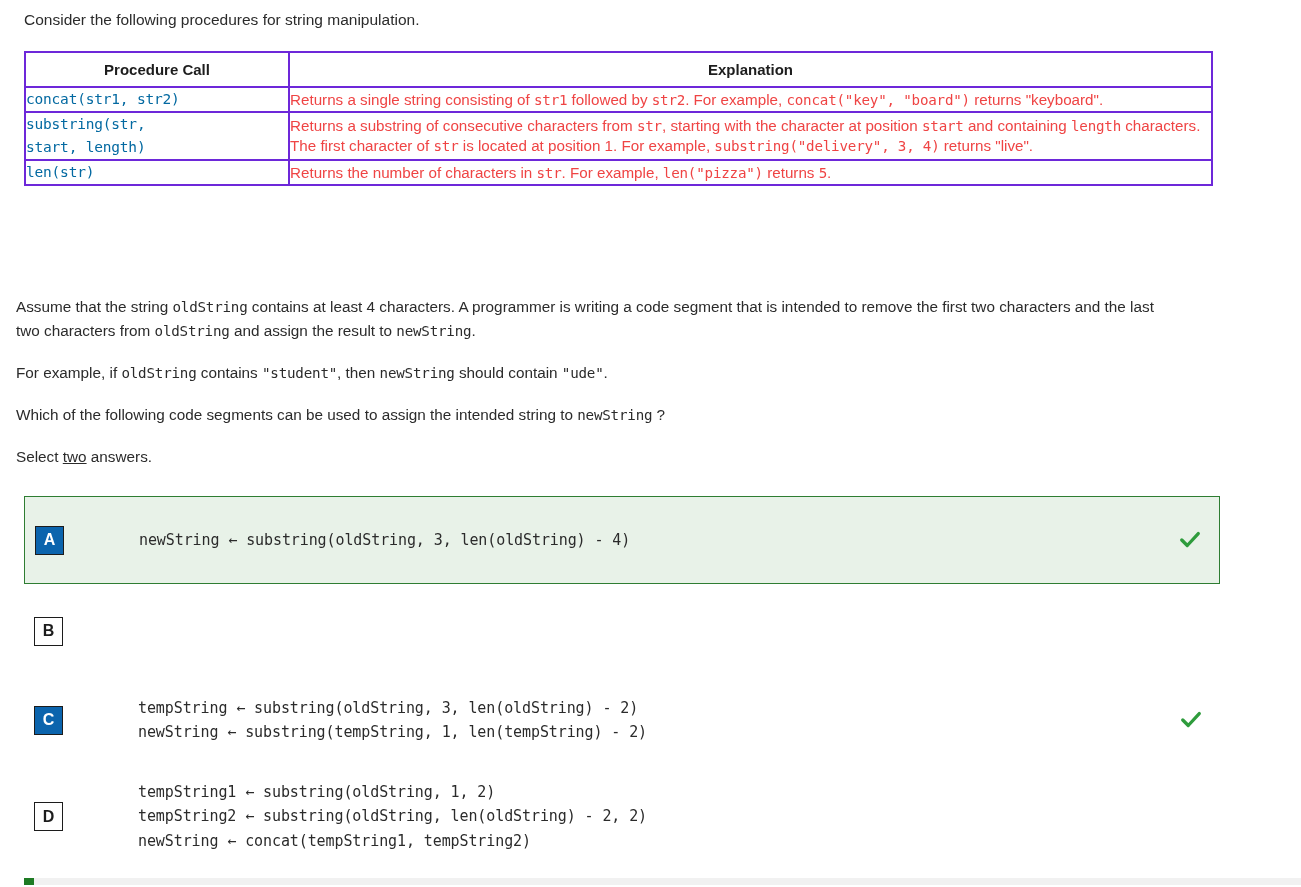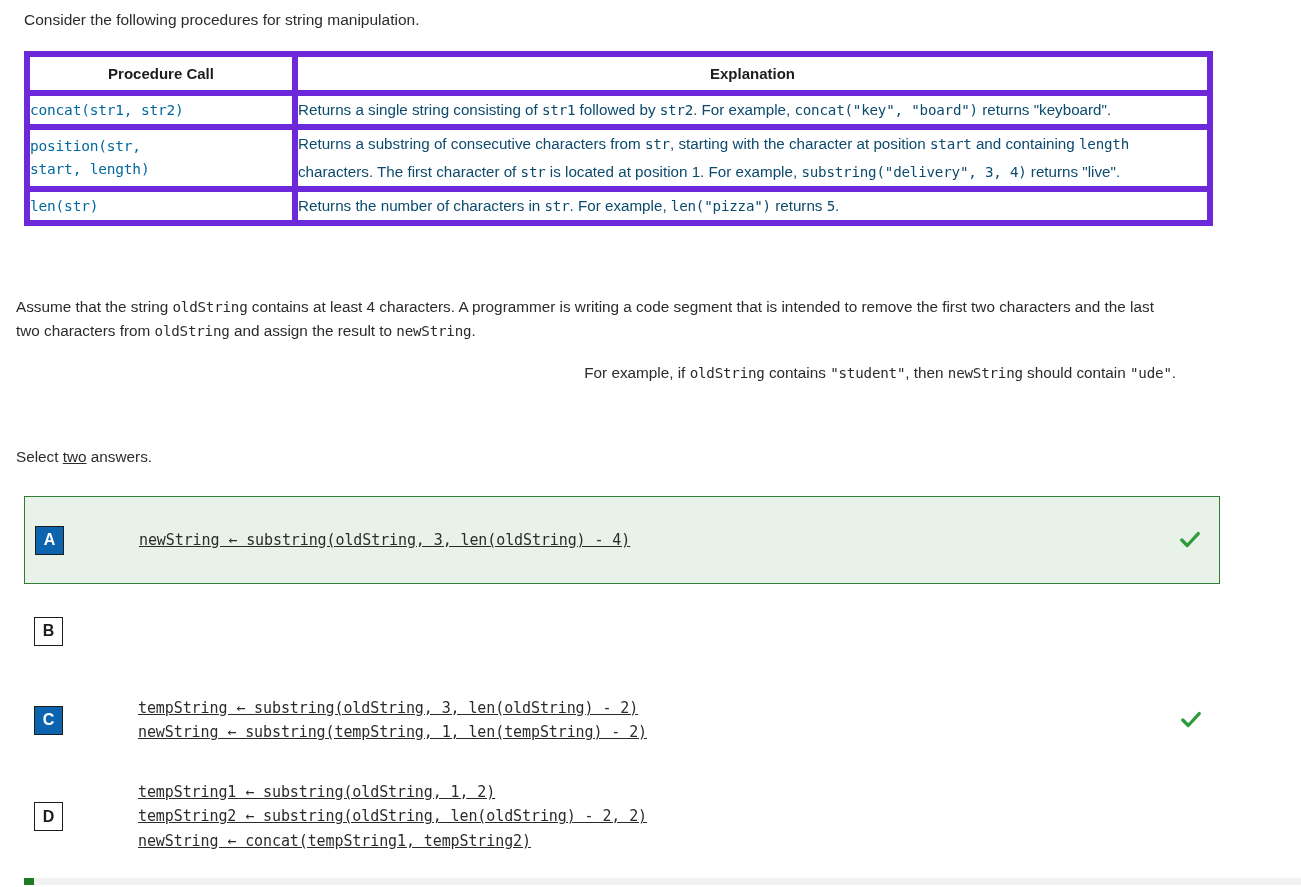--- a/index.html
+++ b/index.html
@@ -38,57 +38,57 @@
   
   .proc-table {
     position: absolute;
     left: 24px;
     top: 51px;
     width: 1189px;
     border-collapse: collapse;
     table-layout: fixed;
   }
   .proc-table td, .proc-table th {
-    border: 6px solid #6d28d9;
+    border: 2px solid #6d28d9;
     vertical-align: middle;
     padding: 0;
   }
   .col-call { width: 262px; }
   .th-cell {
     text-align: center;
     font-size: 15px;
     font-weight: bold;
     color: #1d1d1d;
     height: 33px;
     padding: 0 6px;
   }
   .call-cell {
     padding: 10px 14px 10px 40px;
     line-height: 23px;
     color: #0369a1;
   }
   .exp-cell {
     padding: 10px 18px 10px 36px;
     font-size: 15.2px;
-    line-height: 28px;
-    color: #0c4a6e;
+    line-height: 19px;
+    color: #ef4444;
   }
   .exp-cell .mono { font-size: 14.2px; }
   .nowrapgroup { white-space: nowrap; }
   
   .para {
     position: absolute;
     left: 16px;
     font-size: 15.3px;
     line-height: 24px;
     color: #2b2b2b;
   }
   .para .mono { font-size: 14.2px; }
   .p1 { top: 295px; width: 1160px; }
-  .p2 { top: 361px; width: 1160px; text-align: right; }
+  .p2 { top: 361px; width: 1160px; }
   .p3 { top: 403px; width: 1160px; }
   .p4 { top: 445px; width: 1160px; }
   .uline { text-decoration: underline; }
   
   .choice {
     position: absolute;
     left: 24px;
     width: 1196px;
     box-sizing: border-box;
     display: flex;
@@ -119,21 +119,20 @@
     color: #ffffff;
     border-color: #1c1c1c;
   }
   .code-block {
     margin-left: 75px;
     white-space: pre;
     line-height: 24.5px;
     color: #2b2b2b;
     font-size: 15px;
     letter-spacing: -0.1px;
-    text-decoration: underline;
   }
   .tick {
     position: absolute;
     right: 18px;
     top: 50%;
     transform: translateY(-50%);
     width: 22px;
     height: 22px;
   }
   
@@ -173,21 +172,21 @@
     <tbody id="table-body">
 
     <tr>
           <td class="call-cell col-call">
             <div class="mono">concat(str1, str2)</div>
           </td>
           <td class="exp-cell"><span>Returns a single string consisting of </span><span class="mono nowrapgroup">str1</span><span> followed by </span><span class="mono nowrapgroup">str2</span><span>. For example, </span><span class="mono nowrapgroup">concat("key", "board")</span><span> returns "keyboard".</span></td>
         </tr>
         <tr>
           <td class="call-cell col-call">
-            <div class="mono">position(str,</div>
+            <div class="mono">substring(str,</div>
             <div class="mono">start, length)</div>
           </td>
           <td class="exp-cell"><span>Returns a substring of consecutive characters from </span><span class="mono nowrapgroup">str</span><span>, starting with the character at position </span><span class="mono nowrapgroup">start</span><span> and containing </span><span class="mono nowrapgroup">length</span><span> characters. The first character of </span><span class="mono nowrapgroup">str</span><span> is located at position 1. For example, </span><span class="mono nowrapgroup">substring("delivery", 3, 4)</span><span> returns "live".</span></td>
         </tr>
         <tr>
           <td class="call-cell col-call">
             <div class="mono">len(str)</div>
           </td>
           <td class="exp-cell"><span>Returns the number of characters in </span><span class="mono nowrapgroup">str</span><span>. For example, </span><span class="mono nowrapgroup">len("pizza")</span><span> returns </span><span class="mono nowrapgroup">5</span><span>.</span></td>
         </tr>
@@ -195,20 +194,23 @@
   </table>
 
   <div class="para p1">
     <span>Assume that the string </span><span class="mono">oldString</span><span> contains at least 4 characters. A programmer is writing a code segment that is intended to remove the first two characters and the last two characters from </span><span class="mono">oldString</span><span> and assign the result to </span><span class="mono">newString</span><span>.</span>
   </div>
 
   <div class="para p2">
     <span>For example, if </span><span class="mono">oldString</span><span> contains </span><span class="mono">"student"</span><span>, then </span><span class="mono">newString</span><span> should contain </span><span class="mono">"ude"</span><span>.</span>
   </div>
 
+  <div class="para p3">
+    <span>Which of the following code segments can be used to assign the intended string to </span><span class="mono">newString</span><span> ?</span>
+  </div>
 
   <div class="para p4">
     <span>Select </span><span class="uline">two</span><span> answers.</span>
   </div>
 
   <div id="choices-host">
       <div class="choice c-a highlight">
         <div class="badge selected">A</div>
         <div class="code-block mono">newString ← substring(oldString, 3, len(oldString) - 4)</div>
         <svg class="tick" viewBox="0 0 24 24">

